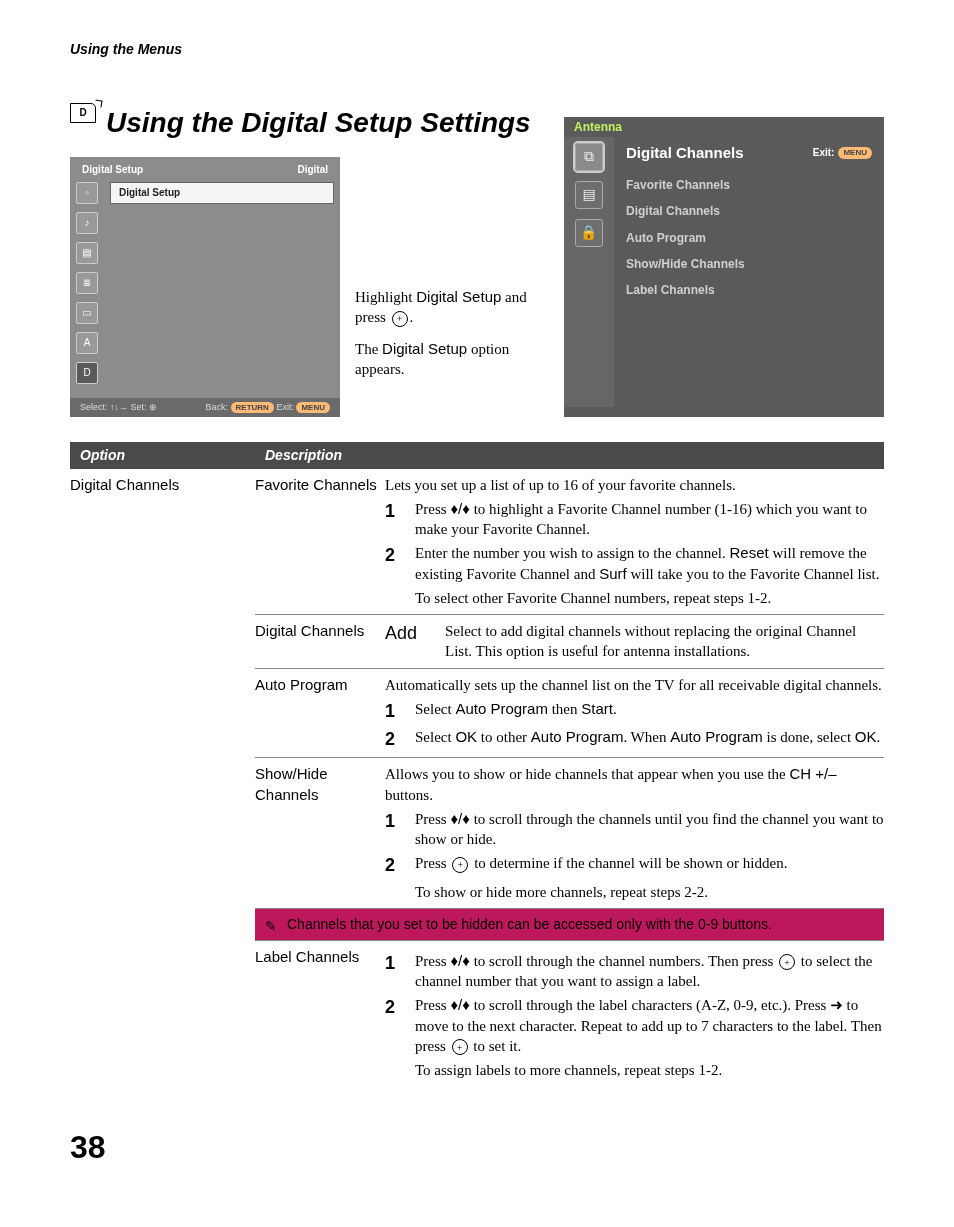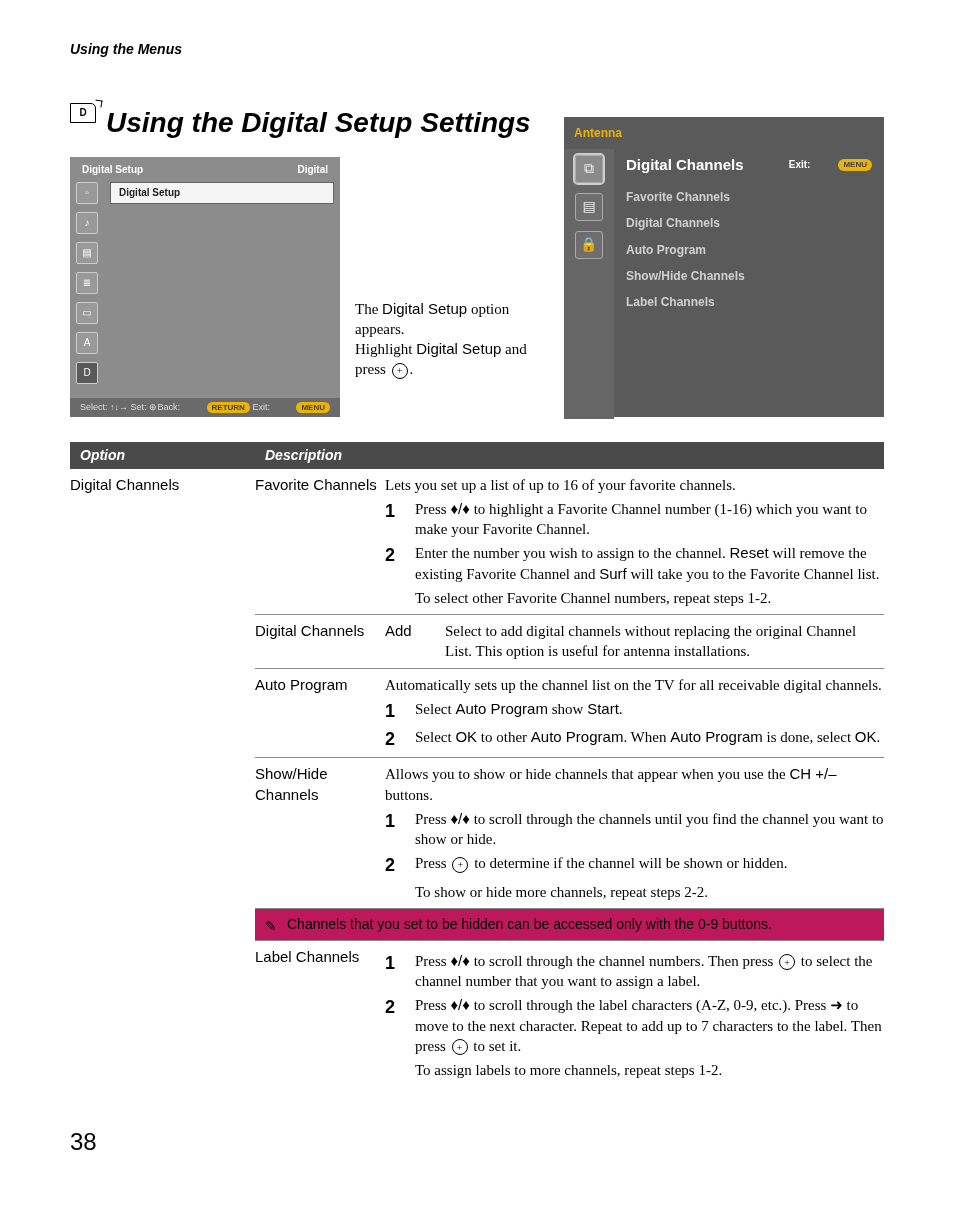--- a/index.html
+++ b/index.html
@@ -65,44 +65,43 @@
   .enter-icon {
     display: inline-flex; width: 16px; height: 16px; border: 1.2px solid #000;
     border-radius: 50%; align-items: center; justify-content: center; font-size: 10px;
     vertical-align: middle; margin: 0 2px;
   }
   .antenna-ss {
     width: 320px; height: 300px; background: #5a5a5a; color: #eee;
     font-family: Arial, Helvetica, sans-serif; font-size: 12px;
     margin-top: -40px;
   }
-  .antenna-ss .a-title { padding: 8px 10px; font-weight: bold; font-size: 12px; color: #eab308; }
+  .antenna-ss .a-title { padding: 2px 10px; font-weight: bold; font-size: 12px; color: #bef264; }
   .antenna-ss .a-row { display: flex; }
   .antenna-ss .a-left {
     width: 50px; background: #666; display: flex; flex-direction: column; align-items: center;
     gap: 10px; padding-top: 6px;
   }
   .a-left .a-icon {
     width: 28px; height: 28px; border: 1px solid #aaa; border-radius: 3px;
     display: flex; align-items: center; justify-content: center; background: #6e6e6e;
     font-size: 14px;
   }
   .a-left .a-icon.active { background: #8a8a8a; outline: 2px solid #ccc; }
   .antenna-ss .a-right { flex: 1; padding: 6px 12px; }
   .a-heading {
     display: flex; justify-content: space-between; align-items: center;
     font-weight: bold; font-size: 15px; color: #fff; margin-bottom: 14px;
   }
   .exit-pill {
     font-size: 10px; color: #fff; display: flex; align-items: center; gap: 4px;
   }
   .menu-pill {
-    background: #eab308; color: #444; border-radius: 6px; padding: 1px 5px; font-size: 8px;
+    background: #fdba74; color: #444; border-radius: 6px; padding: 1px 5px; font-size: 8px;
     font-weight: bold;
-    margin-left: 24px;
   }
   .a-list { display: flex; flex-direction: column; gap: 10px; font-size: 12px; font-weight: bold; color: #d0d0d0; }
 
   .table-section { margin-top: 25px; }
   .table-header {
     background: #4a4a4a; color: #fff; display: flex; font-family: Arial, Helvetica, sans-serif;
     font-weight: bold; font-style: italic; font-size: 14px;
   }
   .table-header > div { padding: 4px 10px; }
   .col-option { width: 185px; }
@@ -110,35 +109,35 @@
   .table-body { display: flex; }
   .opt-col { width: 185px; font-family: Arial, Helvetica, sans-serif; font-size: 15px; padding-top: 6px; }
   .rest-col { flex: 1; }
   .sub-row { display: flex; border-top: 0.5px solid #888; padding: 6px 0; }
   .sub-row:first-child { border-top: none; }
   .sub-name { width: 130px; font-family: Arial, Helvetica, sans-serif; font-size: 15px; }
   .sub-content { flex: 1; font-size: 15px; }
   .num-list { list-style: none; padding-left: 0; }
   .num-list li { display: flex; margin-top: 4px; align-items: flex-start; }
   .num { font-family: Arial, Helvetica, sans-serif; font-weight: bold; font-size: 18px; width: 30px; flex-shrink: 0; }
-  .indent-label { width: 60px; font-family: Arial, Helvetica, sans-serif; font-size: 15px; flex-shrink: 0; }
+  .indent-label { width: 60px; font-family: Arial, Helvetica, sans-serif; font-size: 18px; flex-shrink: 0; }
   .note-row {
     background: #be185d; padding: 6px 10px; font-family: Arial, Helvetica, sans-serif;
     font-size: 14px; display: flex; align-items: center; gap: 6px; border-top: 0.5px solid #888;
   }
   .pencil-icon {
     display: inline-block; width: 16px; height: 14px; position: relative;
   }
   .pencil-icon::before {
     content: "✎"; font-size: 14px;
   }
   .sans { font-family: Arial, Helvetica, sans-serif; }
   .arrow { font-family: Arial, sans-serif; }
   .page-num {
-    font-family: Arial, Helvetica, sans-serif; font-weight: normal; font-size: 24px;
+    font-family: Arial, Helvetica, sans-serif; font-weight: bold; font-size: 32px;
     margin-top: 40px;
   }
 </style>
 </head>
 <body>
 
 <div class="breadcrumb">Using the Menus</div>
 
 <div class="page-title-row">
   <div class="page-title-left">
@@ -171,25 +170,25 @@
     <div class="ss-footer">
       <span>Select: ↑↓→  Set: ⊕</span>
       <span>
         <span>Back:</span> <span class="menu-pill">RETURN</span>
         <span>Exit:</span> <span class="menu-pill">MENU</span>
       </span>
     </div>
   </div>
 
   <div class="middle-text">
+    <p>
+      <span>Highlight </span><span class="sans">Digital Setup</span><span> and press </span><span class="enter-icon">+</span><span>.</span>
+    </p>
     <p style="margin-top:12px;">
       <span>The </span><span class="sans">Digital Setup</span><span> option appears.</span>
-    </p>
-    <p>
-      <span>Highlight </span><span class="sans">Digital Setup</span><span> and press </span><span class="enter-icon">+</span><span>.</span>
     </p>
   </div>
 
   <div class="antenna-ss">
     <div class="a-title">Antenna</div>
     <div class="a-row" style="height:270px;">
       <div class="a-left">
         <div class="a-icon active">⧉</div>
         <div class="a-icon">▤</div>
         <div class="a-icon">🔒</div>
@@ -252,21 +251,21 @@
         </div>
       </div>
 
       <div class="sub-row">
         <div class="sub-name">Auto Program</div>
         <div class="sub-content">
           <div>Automatically sets up the channel list on the TV for all receivable digital channels.</div>
           <ul class="num-list">
             <li>
                 <span class="num">1</span>
-              <span><span>Select </span><span class="sans">Auto Program</span><span> show </span><span class="sans">Start</span><span>.</span></span>
+              <span><span>Select </span><span class="sans">Auto Program</span><span> then </span><span class="sans">Start</span><span>.</span></span>
             </li>
             <li>
                 <span class="num">2</span>
               <span><span>Select </span><span class="sans">OK</span><span> to other </span><span class="sans">Auto Program</span><span>. When </span><span class="sans">Auto Program</span><span> is done, select </span><span class="sans">OK</span><span>.</span></span>
             </li>
           </ul>
         </div>
       </div>
 
       <div class="sub-row">

